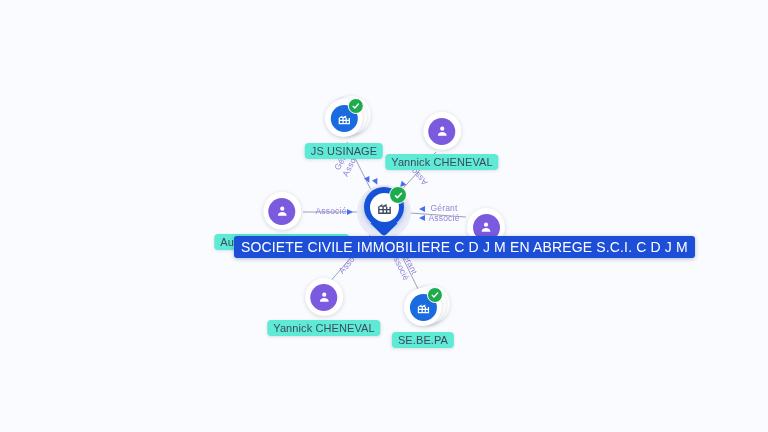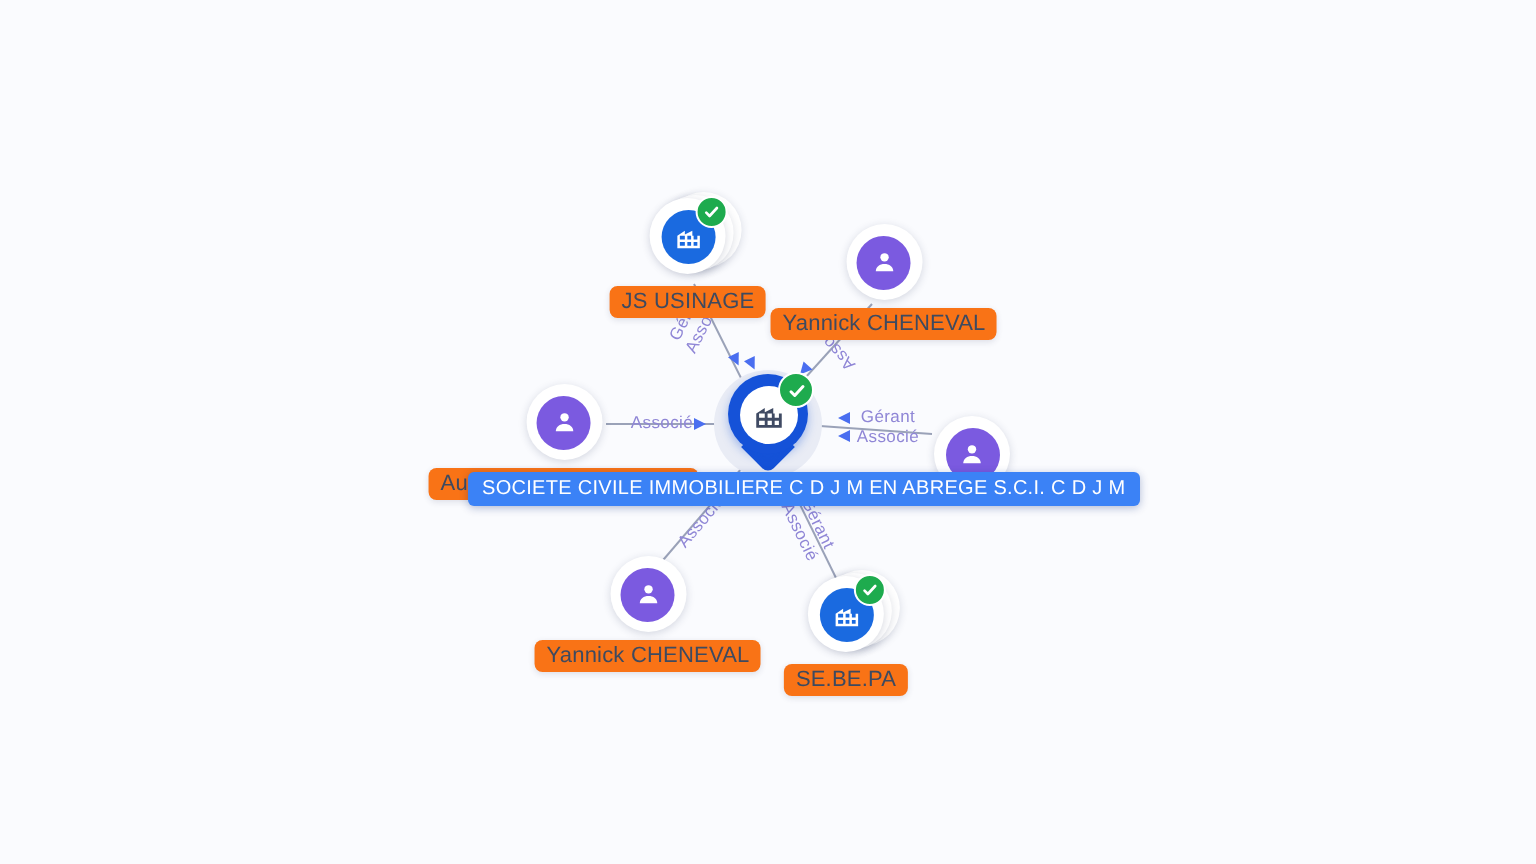--- a/index.html
+++ b/index.html
@@ -105,21 +105,21 @@
     background: #1eab4e;
     border: 1.6px solid #ffffff;
     display: flex;
     align-items: center;
     justify-content: center;
   }
   .badge-check svg { display:block; }
   
   .node-label {
     margin-top: 4px;
-    background: #f97316;
+    background: #5eead4;
     border-radius: 4px;
     padding: 2px 6px;
     font-size: 11px;
     color: #3d4a60;
     white-space: nowrap;
     box-shadow: 0 1px 3px rgba(40,50,90,0.14);
     letter-spacing: .1px;
   }
   
   #center-node {
@@ -197,23 +197,23 @@
     color: #8f86d6;
     white-space: nowrap;
     transform-origin: center center;
     letter-spacing: .2px;
     line-height: 1.15;
   }
   .edge-label .l2 { display: block; }
   
   #tooltip {
     position: absolute;
-    background: #3b82f6;
+    background: #1d4ed8;
     color: #ffffff;
-    font-size: 10px;
+    font-size: 14px;
     padding: 3px 7px;
     border-radius: 3px;
     white-space: nowrap;
     letter-spacing: .15px;
     z-index: 50;
     box-shadow: 0 1px 4px rgba(10,40,120,0.3);
   }
 </style>
 </head>
 <body>

